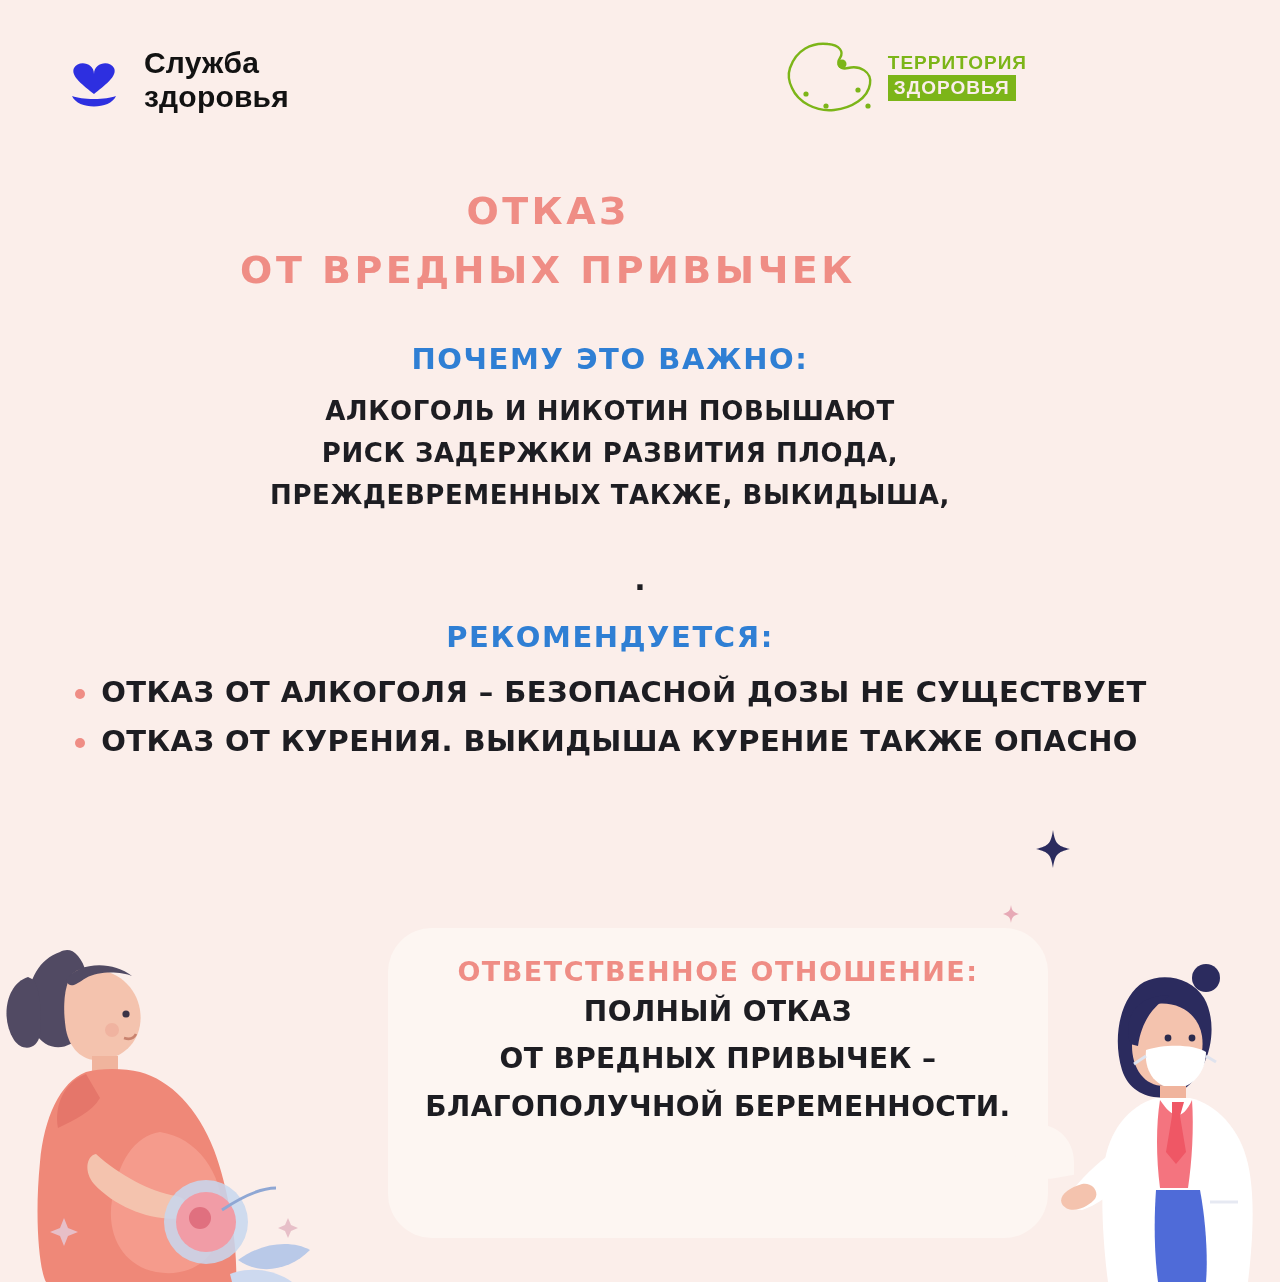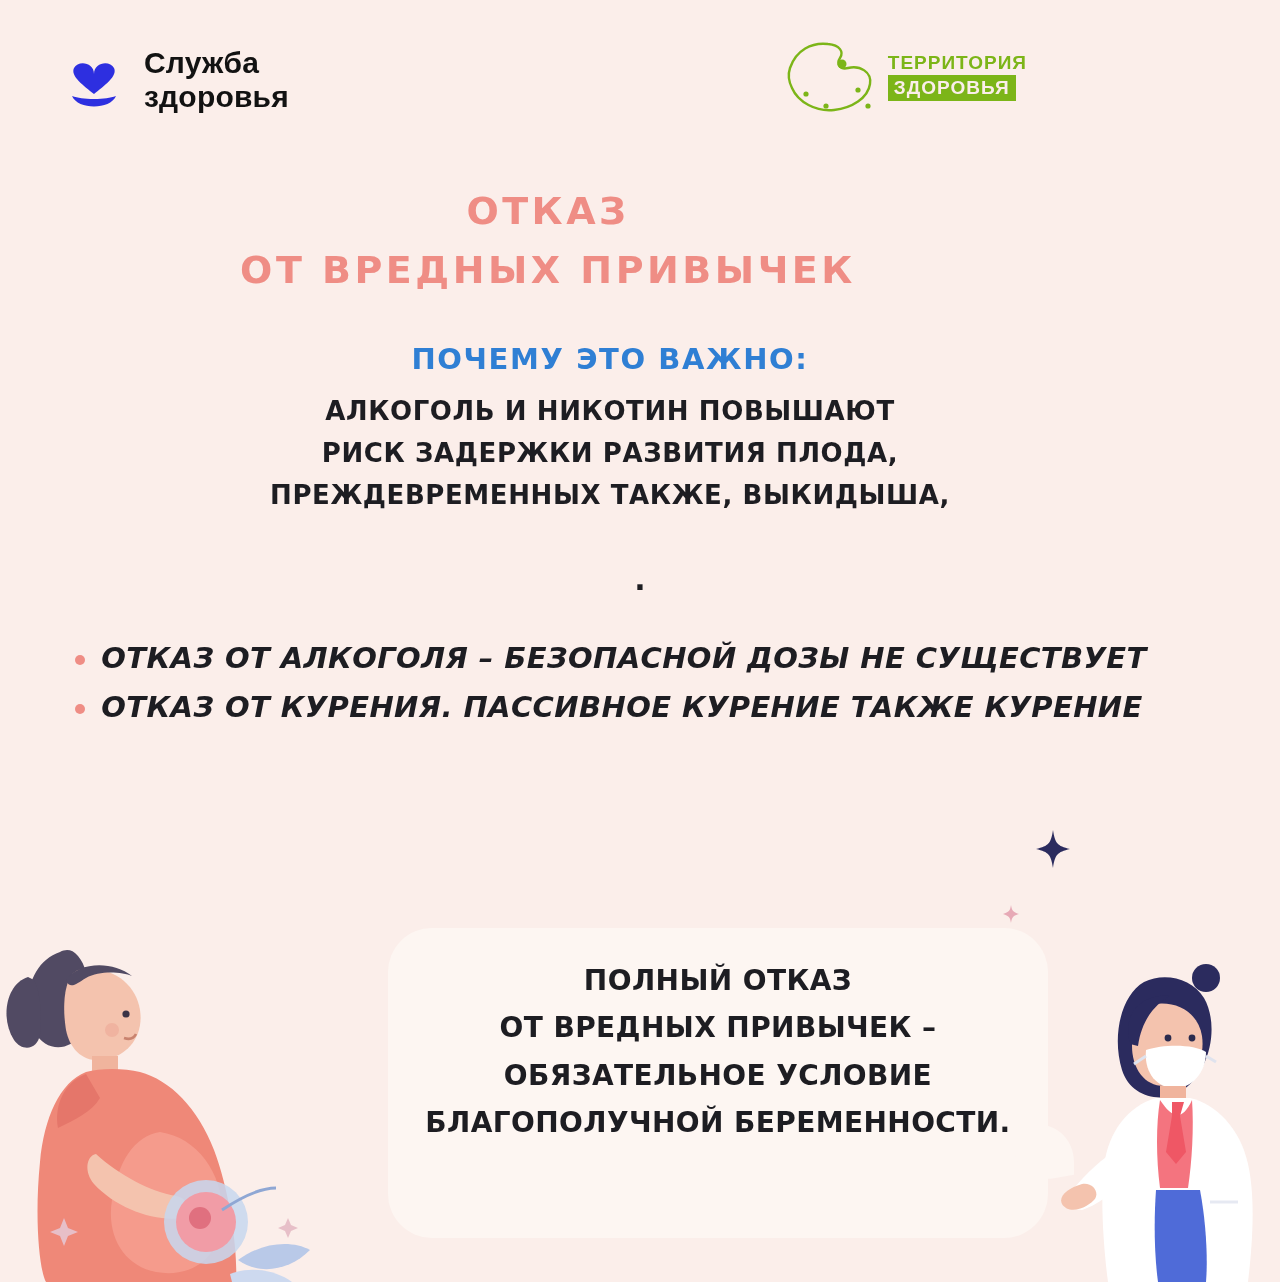--- a/index.html
+++ b/index.html
@@ -127,21 +127,20 @@
     font-family: "DejaVu Sans", sans-serif;
   }
 
   #rec { top: 620px; }
   .rec-list {
     margin: 14px 0 0 0;
     padding: 0;
     list-style: none;
     display: inline-block;
     text-align: left;
-    font-style: italic;
   }
   .rec-list li {
     position: relative;
     padding-left: 28px;
     color: #1d1d22;
     font-family: "DejaVu Sans", sans-serif;
     font-weight: bold;
     font-size: 29px;
     line-height: 1.68;
     letter-spacing: 0.4px;
@@ -281,42 +280,43 @@
   <div class="lines">
     <div class="body-line">АЛКОГОЛЬ И НИКОТИН ПОВЫШАЮТ</div>
     <div class="body-line">РИСК ЗАДЕРЖКИ РАЗВИТИЯ ПЛОДА,</div>
     <div class="body-line">ПРЕЖДЕВРЕМЕННЫХ ТАКЖЕ, ВЫКИДЫША,</div>
   </div>
 </div>
 
 <div class="dot-separator">.</div>
 
 <div class="block" id="rec">
+  <div class="subhead">РЕКОМЕНДУЕТСЯ:</div>
   <ul class="rec-list">
     <li>ОТКАЗ ОТ АЛКОГОЛЯ – БЕЗОПАСНОЙ ДОЗЫ НЕ СУЩЕСТВУЕТ</li>
-    <li>ОТКАЗ ОТ КУРЕНИЯ. ПАССИВНОЕ КУРЕНИЕ ТАКЖЕ КУРЕНИЕ</li>
+    <li>ОТКАЗ ОТ КУРЕНИЯ. ВЫКИДЫША КУРЕНИЕ ТАКЖЕ ОПАСНО</li>
   </ul>
 </div>
 
 <span class="sparkle-big">
   <svg viewBox="0 0 34 38" width="34" height="38" aria-hidden="true">
     <path d="M17 0 C19 13, 21 16, 34 19 C21 22, 19 25, 17 38 C15 25, 13 22, 0 19 C13 16, 15 13, 17 0 Z" fill="#2b2b5e"></path>
   </svg>
 </span>
 <span class="sparkle-small">
   <svg viewBox="0 0 16 18" width="16" height="18" aria-hidden="true">
     <path d="M8 0 C9 6, 10 7, 16 9 C10 11, 9 12, 8 18 C7 12, 6 11, 0 9 C6 7, 7 6, 8 0 Z" fill="#e7a9b6"></path>
   </svg>
 </span>
 
 <div class="bubble">
   <div class="bubble-inner">
+    <div class="bubble-title">ОТВЕТСТВЕННОЕ ОТНОШЕНИЕ:</div>
     <div class="bubble-line">ПОЛНЫЙ ОТКАЗ</div>
     <div class="bubble-line">ОТ ВРЕДНЫХ ПРИВЫЧЕК –</div>
-    <div class="bubble-line">ОБЯЗАТЕЛЬНОЕ УСЛОВИЕ</div>
     <div class="bubble-line">БЛАГОПОЛУЧНОЙ БЕРЕМЕННОСТИ.</div>
   </div>
 </div>
 
 <div class="illo-left">
   <svg viewBox="0 0 350 360" width="350" height="360" aria-hidden="true">
 
     <path d="M60 30 C30 40, 20 80, 35 110 C45 130, 70 130, 80 112 C92 90, 92 50, 78 34 C72 27, 66 27, 60 30 Z" fill="#514a63"></path>
 
     <path d="M28 55 C6 62, 0 96, 14 118 C22 130, 38 128, 40 112 C42 92, 40 68, 34 58 Z" fill="#514a63"></path>

